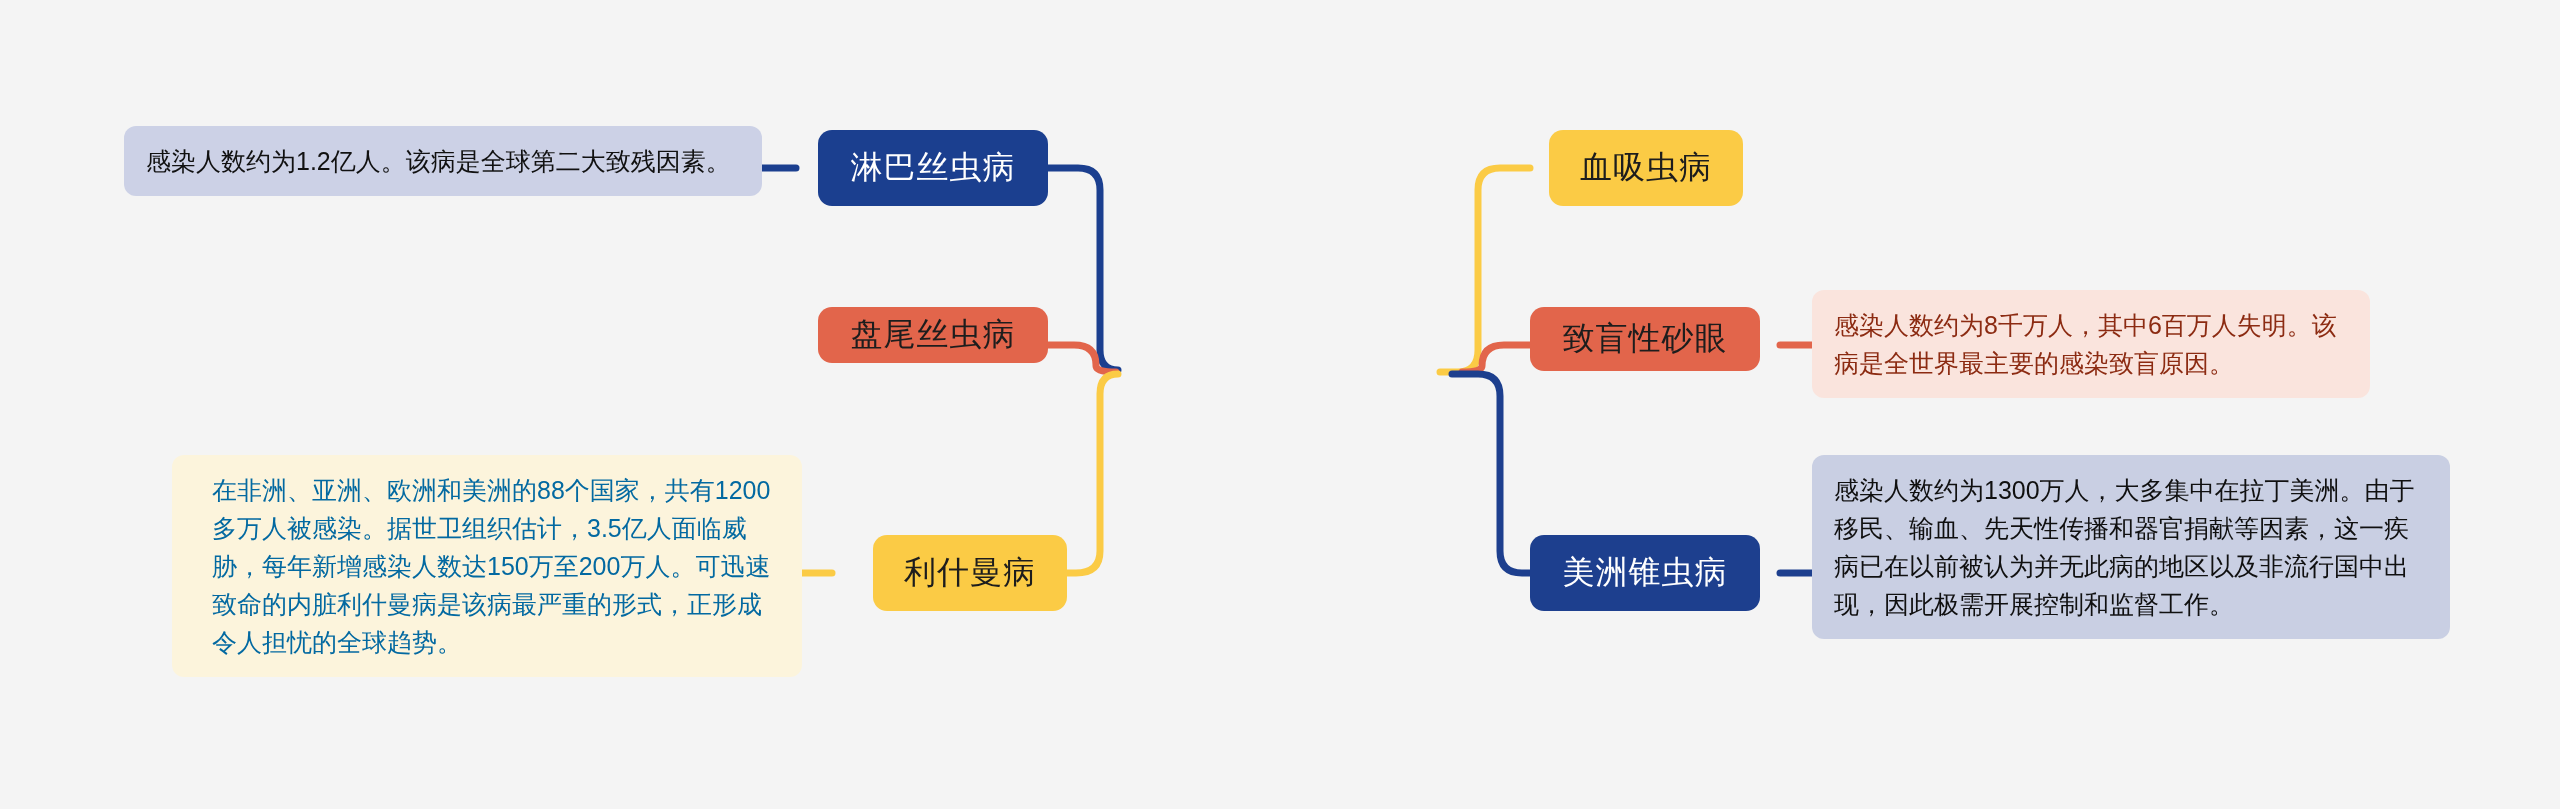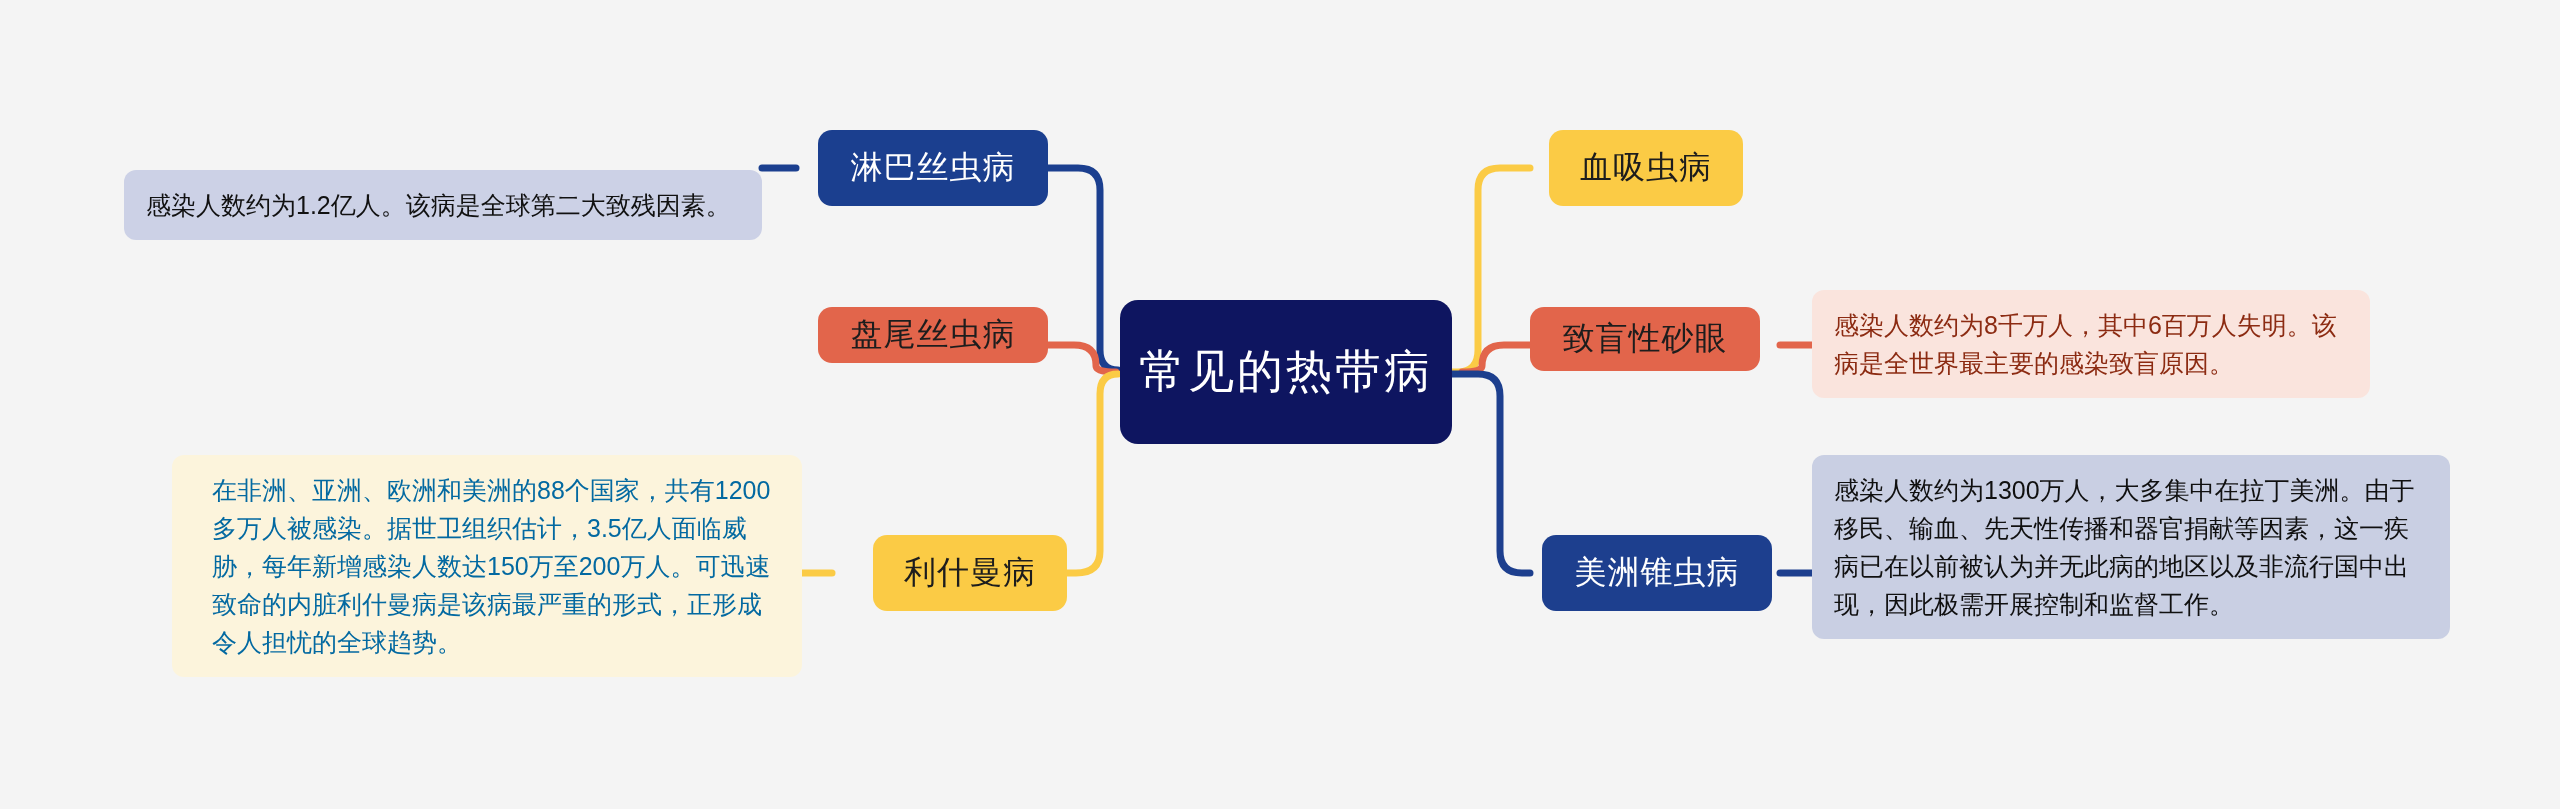--- a/index.html
+++ b/index.html
@@ -49,21 +49,20 @@
   }
   .node-navy {
     background: #1b3f8f;
     color: #ffffff;
     font-size: 32px;
   }
   .node-darknavy {
     background: #1d3f8e;
     color: #ffffff;
     font-size: 32px;
-    margin-left: 12px;
   }
   .node-coral {
     background: #e2654b;
     color: #1d1d1d;
     font-size: 32px;
   }
   .node-yellow {
     background: #fbcb45;
     color: #1d1d1d;
     font-size: 32px;
@@ -76,21 +75,20 @@
     box-sizing: border-box;
     border-radius: 12px;
     padding: 16px 20px 16px 22px;
     font-size: 25px;
     line-height: 1.52;
     z-index: 4;
   }
   .note-lavender {
     background: #ccd1e6;
     color: #111111;
-    margin-top: 44px;
   }
   .note-cream {
     background: #fcf4dc;
     color: #0369a1;
     padding-left: 40px;
   }
   .note-pink {
     background: #fae4dd;
     color: #8c2b12;
   }
@@ -117,23 +115,20 @@
     <path d="M1530 345 H1504 Q1482 345 1482 366 Q1482 372 1462 372" stroke="#e2654b" stroke-width="7" stroke-linecap="round"></path>
 
     <path d="M1452 374 H1478 Q1500 374 1500 396 V551 Q1500 573 1522 573 H1530" stroke="#1d3f8e" stroke-width="7" stroke-linecap="round"></path>
 
     <path d="M762 168 H796" stroke="#1b3f8f" stroke-width="7" stroke-linecap="round"></path>
     <path d="M800 573 H832" stroke="#fbcb45" stroke-width="7" stroke-linecap="round"></path>
     <path d="M1780 345 H1812" stroke="#e2654b" stroke-width="7" stroke-linecap="round"></path>
     <path d="M1780 573 H1812" stroke="#1d3f8e" stroke-width="7" stroke-linecap="round"></path>
   </svg>
 
-  <div class="node node-central" style="left:1120px; top:300px; width:332px; height:144px;">
-    <span>常见的热带病</span>
-  </div>
 
   <div class="node node-navy" style="left:818px; top:130px; width:230px; height:76px;">
     <span>淋巴丝虫病</span>
   </div>
 
   <div class="node node-coral" style="left:818px; top:307px; width:230px; height:56px;">
     <span>盘尾丝虫病</span>
   </div>
 
   <div class="node node-yellow" style="left:854px; top:535px; width:194px; height:76px;">

